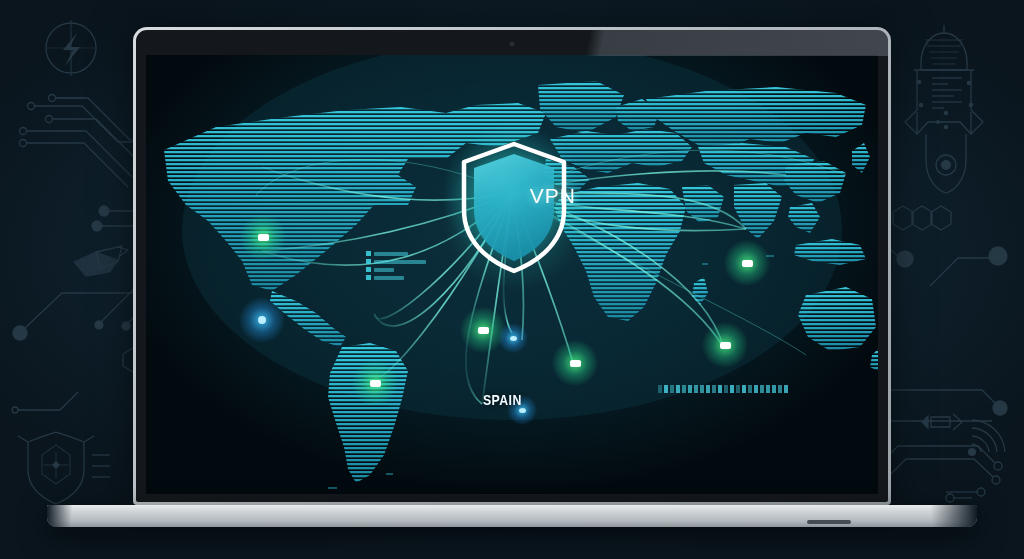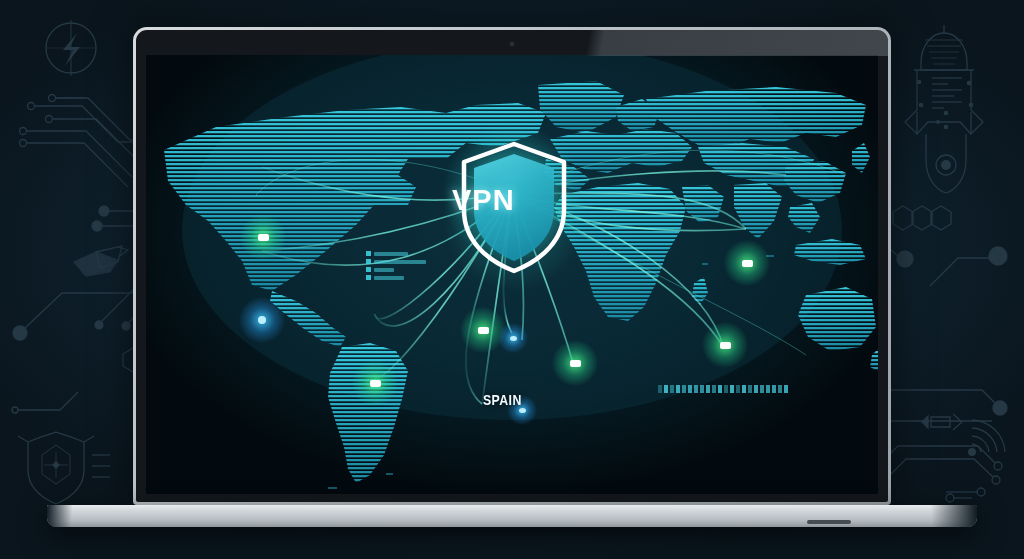--- a/index.html
+++ b/index.html
@@ -86,23 +86,23 @@
     filter:blur(4px);
   }
 
   
   .shield-wrap { position:absolute; left:451px; top:110px; width:124px; height:135px; z-index:5; }
   .shield-glow {
     position:absolute; left:-40px; top:-20px; width:204px; height:200px;
     background:radial-gradient(ellipse 50% 50% at 50% 50%, rgba(60,230,220,.30) 0%, rgba(40,200,200,0) 70%);
   }
   .vpn-label {
-    position:absolute; left:0; top:44px; width:124px; text-align:left;
+    position:absolute; left:0; top:44px; width:124px; text-align:right;
     font-family:"Liberation Sans", sans-serif;
-    font-weight:bold; font-size:29px; letter-spacing:1px; color:#ffffff;
+    font-weight:normal; font-size:21px; letter-spacing:1px; color:#ffffff;
     text-shadow:0 0 8px rgba(180,255,255,.7);
   }
 
   
   .map-label {
     position:absolute; z-index:4;
     font-family:"Liberation Sans", sans-serif;
     font-weight:bold; font-size:15px; letter-spacing:.5px; color:#f2fbff;
     text-shadow:0 0 7px rgba(0,0,0,.85);
     transform:scaleX(.82);

